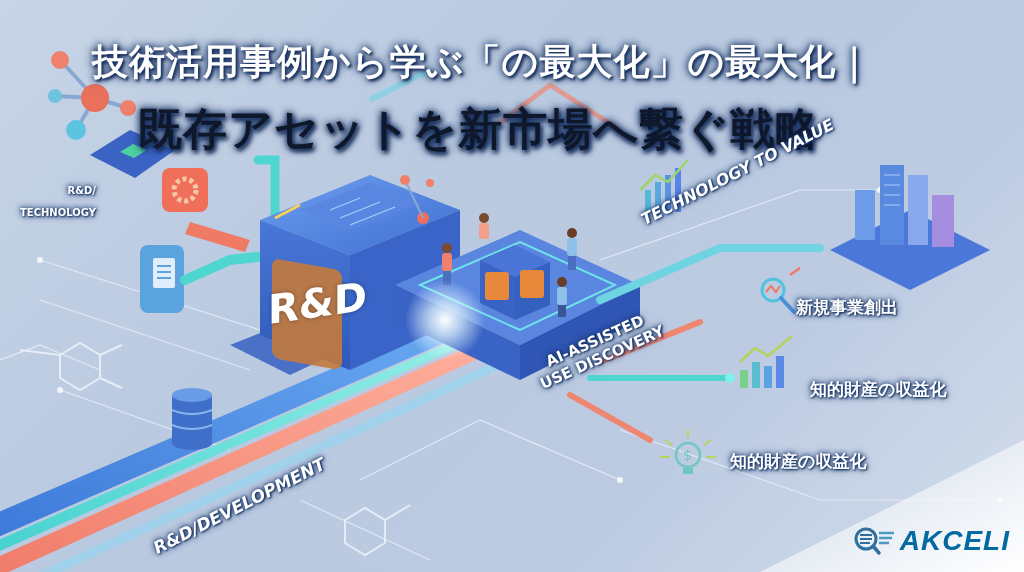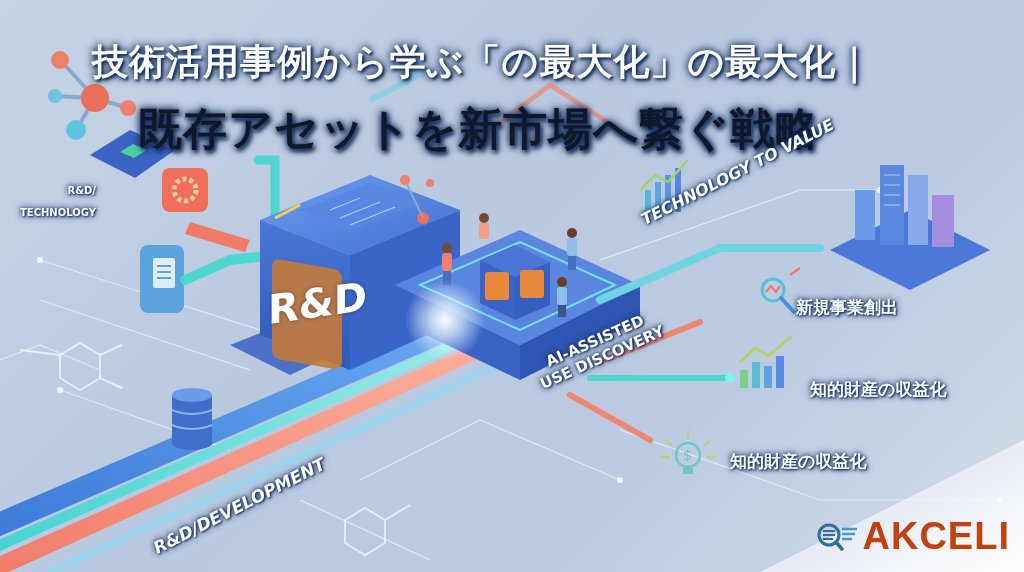--- a/index.html
+++ b/index.html
@@ -55,22 +55,22 @@
     text-shadow: 0 0 4px rgba(0,0,0,0.35);
     transform: skewY(-8deg);
   }
 
   .logo {
     position: absolute; right: 14px; bottom: 14px;
     display: flex; align-items: center; gap: 4px;
   }
   .logo-text {
     font-family: "Liberation Sans", sans-serif;
-    font-weight: bold; 
-    font-size: 38px; color: #c2410c;
+    font-weight: bold; font-style: italic;
+    font-size: 28px; color: #0369a1;
     letter-spacing: 1px;
   }
 </style>
 </head>
 <body>
 
 <div class="stage">
 
   <svg class="bg-svg" width="1024" height="572" viewBox="0 0 1024 572">
     <defs>

